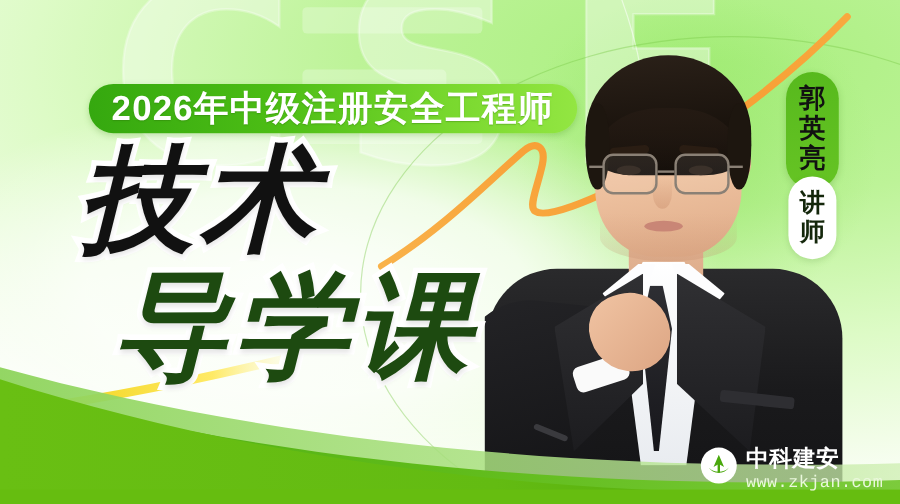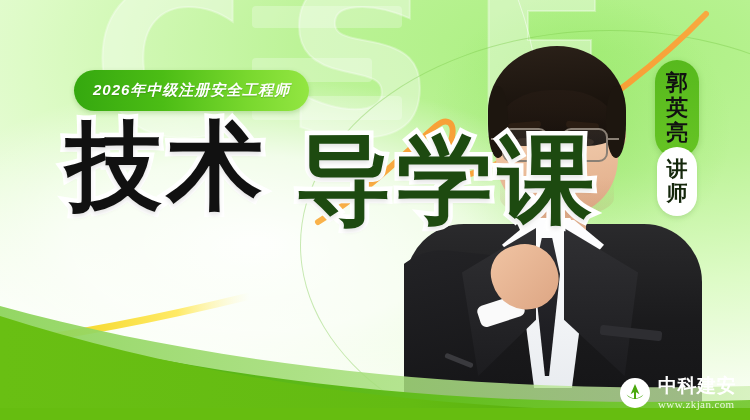--- a/index.html
+++ b/index.html
@@ -56,29 +56,30 @@
   
   .badge-top{
     position:absolute;left:74px;top:70px;
     height:41px;padding:0 19px;
     display:flex;align-items:center;
     border-radius:21px;
     background:linear-gradient(90deg,#35a80f 0%,#4cbd15 38%,#79d82e 74%,#93e642 100%);
     box-shadow:0 2px 5px rgba(60,140,20,.25);
   }
   .badge-top span{
-    color:#ffffff;font-size:15px;font-weight:700;letter-spacing:1px;
-    white-space:nowrap;text-shadow:0 1px 1px rgba(40,110,10,.35);font-style:italic;
+    color:#ffffff;font-size:29px;font-weight:700;letter-spacing:1px;
+    white-space:nowrap;text-shadow:0 1px 1px rgba(40,110,10,.35);
   }
 
   
   .headline{
     position:absolute;left:66px;top:120px;
-    display:flex;flex-direction:row;
+    display:flex;flex-direction:column;
     line-height:.96;
+    font-style:italic;
   }
   .hl-row{
     font-size:96px;font-weight:900;letter-spacing:5px;
     white-space:nowrap;
     font-family:"DejaVu Sans","Liberation Sans",sans-serif;
     -webkit-text-stroke:9px #ffffff;
     paint-order:stroke fill;
     text-shadow:0 3px 4px rgba(0,0,0,.10);
   }
   .hl-1{color:#111111;}
@@ -182,32 +183,32 @@
     color:#14270b;font-size:21px;font-weight:700;line-height:1.15;
     font-family:"DejaVu Sans","Liberation Sans",sans-serif;
   }
 
   
   .waves{position:absolute;left:0;bottom:0;width:750px;height:130px;}
 
   
   .logo{
     position:absolute;right:14px;bottom:10px;
-    display:flex;align-items:center;gap:8px;
+    display:flex;align-items:flex-start;gap:8px;
   }
   .logo-mark{
     width:30px;height:30px;border-radius:50%;
     background:#ffffff;position:relative;flex:none;
     display:flex;align-items:center;justify-content:center;
   }
   .logo-text{display:flex;flex-direction:column;line-height:1;}
   .logo-cn{color:#ffffff;font-size:19px;font-weight:800;letter-spacing:.5px;
            font-family:"DejaVu Sans","Liberation Sans",sans-serif;}
-  .logo-url{color:#eaf8dc;font-size:11px;letter-spacing:.4px;margin-top:4px;
-            font-family:Liberation Serif, serif;}
+  .logo-url{color:#eaf8dc;font-size:14px;letter-spacing:.4px;margin-top:4px;
+            font-family:Liberation Mono, monospace;}
 </style>
 </head>
 <body>
 
 <div id="banner">
 
   <div class="bg-base"></div>
   <div class="bg-tint-right"></div>
 
   <div class="watermark">CSE</div>

